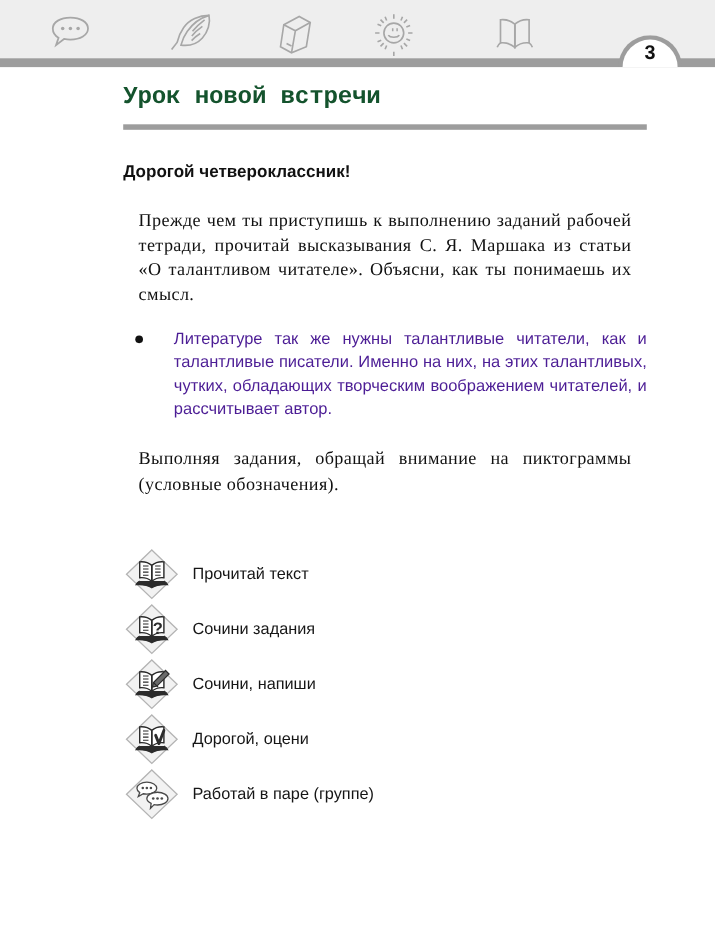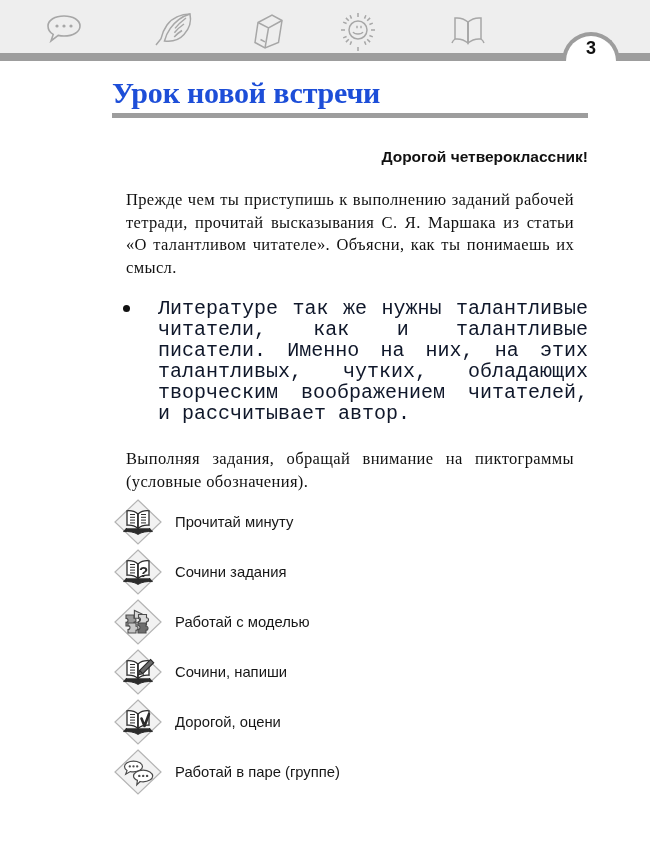--- a/index.html
+++ b/index.html
@@ -77,45 +77,45 @@
     font-weight: bold;
     color: #111111;
     font-family: "Liberation Sans", sans-serif;
   }
 
   
   .lesson-title {
     position: absolute;
     left: 112px;
     top: 76px;
-    font-size: 30px;
+    font-size: 22px;
     font-weight: bold;
     letter-spacing: -0.2px;
-    color: #1d4ed8;
-    font-family: Liberation Serif, serif;
+    color: #14532d;
+    font-family: Liberation Mono, monospace;
   }
   .title-rule {
     position: absolute;
     left: 112px;
     top: 113px;
     width: 476px;
     height: 5px;
     background: #9d9d9d;
   }
 
   
   .content {
     position: absolute;
     left: 112px;
     top: 140px;
     width: 476px;
   }
 
   .salutation {
-    text-align: right;
+    text-align: left;
     font-family: "Liberation Sans", sans-serif;
     font-size: 15.5px;
     font-weight: bold;
     color: #111111;
     margin: 0;
     padding: 8px 0 0 0;
   }
 
   .serif-para {
     font-family: "Liberation Serif", serif;
@@ -132,25 +132,25 @@
 
   
   .bullet-list {
     margin: 19px 0 0 0;
     padding: 0;
     list-style: none;
   }
   .bullet-item {
     position: relative;
     padding-left: 46px;
-    font-family: Liberation Mono, monospace;
-    font-size: 20px;
+    font-family: Liberation Sans, sans-serif;
+    font-size: 15px;
     line-height: 21px;
     text-align: justify;
-    color: #0f172a;
+    color: #4c1d95;
     margin-bottom: 13px;
   }
   .bullet-item:last-child { margin-bottom: 0; }
   .bullet-dot {
     position: absolute;
     left: 11px;
     top: 7px;
     width: 7px;
     height: 7px;
     border-radius: 50%;
@@ -272,55 +272,40 @@
         <polygon points="26,3 49,25 26,47 3,25" fill="#f2f2f2" stroke="#b4b4b4" stroke-width="1.2"></polygon>
         <g fill="none" stroke="#2b2b2b" stroke-width="1.3">
           <path d="M26 17c-2.8-2.4-7-3.6-11-3.2v14.4c4-.4 8.2.8 11 3.2z" fill="#ffffff"></path>
           <path d="M26 17c2.8-2.4 7-3.6 11-3.2v14.4c-4-.4-8.2.8-11 3.2z" fill="#ffffff"></path>
           <path d="M26 17v14.4"></path>
           <path d="M18 17.5h5M18 20.3h5M18 23.1h5M18 25.9h5M29 17.5h5M29 20.3h5M29 23.1h5M29 25.9h5" stroke-width="1"></path>
         </g>
         <path d="M15 31.2c-1.6.8-2.8 2-3.4 3.4 5.2-.4 10.8.4 14.4 2.8 3.6-2.4 9.2-3.2 14.4-2.8-.6-1.4-1.8-2.6-3.4-3.4" fill="#2b2b2b" stroke="#2b2b2b" stroke-width="1"></path>
       </svg>
     </div>
-    <div class="picto-label">Прочитай минуту</div>
+    <div class="picto-label">Прочитай текст</div>
   </div>
 
   <div class="picto-row">
     <div class="picto-mark">
       <svg viewBox="0 0 52 50">
         <polygon points="26,3 49,25 26,47 3,25" fill="#f2f2f2" stroke="#b4b4b4" stroke-width="1.2"></polygon>
         <g fill="none" stroke="#2b2b2b" stroke-width="1.3">
           <path d="M26 17c-2.8-2.4-7-3.6-11-3.2v14.4c4-.4 8.2.8 11 3.2z" fill="#ffffff"></path>
           <path d="M26 17c2.8-2.4 7-3.6 11-3.2v14.4c-4-.4-8.2.8-11 3.2z" fill="#ffffff"></path>
           <path d="M26 17v14.4"></path>
           <path d="M18 17.5h5M18 20.3h5M18 23.1h5M18 25.9h5" stroke-width="1"></path>
         </g>
         <text x="31.5" y="29.5" font-family="Liberation Sans, sans-serif" font-size="15" font-weight="bold" fill="#2b2b2b" text-anchor="middle">?</text>
         <path d="M15 31.2c-1.6.8-2.8 2-3.4 3.4 5.2-.4 10.8.4 14.4 2.8 3.6-2.4 9.2-3.2 14.4-2.8-.6-1.4-1.8-2.6-3.4-3.4" fill="#2b2b2b" stroke="#2b2b2b" stroke-width="1"></path>
       </svg>
     </div>
     <div class="picto-label">Сочини задания</div>
   </div>
 
-  <div class="picto-row">
-    <div class="picto-mark">
-      <svg viewBox="0 0 52 50">
-        <polygon points="26,3 49,25 26,47 3,25" fill="#f2f2f2" stroke="#b4b4b4" stroke-width="1.2"></polygon>
-        <g stroke="#4d4d4d" stroke-width="1.1">
-          <path d="M14 18h8v3.2a2 2 0 1 1 0 4V29h-8v-3.6a2 2 0 1 0 0-4z" fill="#9a9a9a"></path>
-          <path d="M22.4 14.4v7.8h3.2a2 2 0 1 1 0 4h-3.2V29h7.8v-3.6a2 2 0 1 0 0-4V18z" fill="#d8d8d8" transform="translate(0,-1)"></path>
-          <path d="M26.5 17.5h8v3.2a2 2 0 1 1 0 4V28h-8v-3.4a2 2 0 1 0 0-4z" fill="#d8d8d8"></path>
-          <path d="M26 26h8v3.2a2 2 0 1 1 0 4V36h-8v-3.4a2 2 0 1 0 0-4z" fill="#6e6e6e"></path>
-          <path d="M16 26h8v3.2a2 2 0 1 1 0 4V36h-8v-3.4a2 2 0 1 0 0-4z" fill="#c6c6c6"></path>
-        </g>
-      </svg>
-    </div>
-    <div class="picto-label">Работай с моделью</div>
-  </div>
 
   <div class="picto-row">
     <div class="picto-mark">
       <svg viewBox="0 0 52 50">
         <polygon points="26,3 49,25 26,47 3,25" fill="#f2f2f2" stroke="#b4b4b4" stroke-width="1.2"></polygon>
         <g fill="none" stroke="#2b2b2b" stroke-width="1.3">
           <path d="M26 17c-2.8-2.4-7-3.6-11-3.2v14.4c4-.4 8.2.8 11 3.2z" fill="#ffffff"></path>
           <path d="M26 17c2.8-2.4 7-3.6 11-3.2v14.4c-4-.4-8.2.8-11 3.2z" fill="#ffffff"></path>
           <path d="M26 17v14.4"></path>
           <path d="M18 17.5h5M18 20.3h5M18 23.1h5M18 25.9h5" stroke-width="1"></path>

